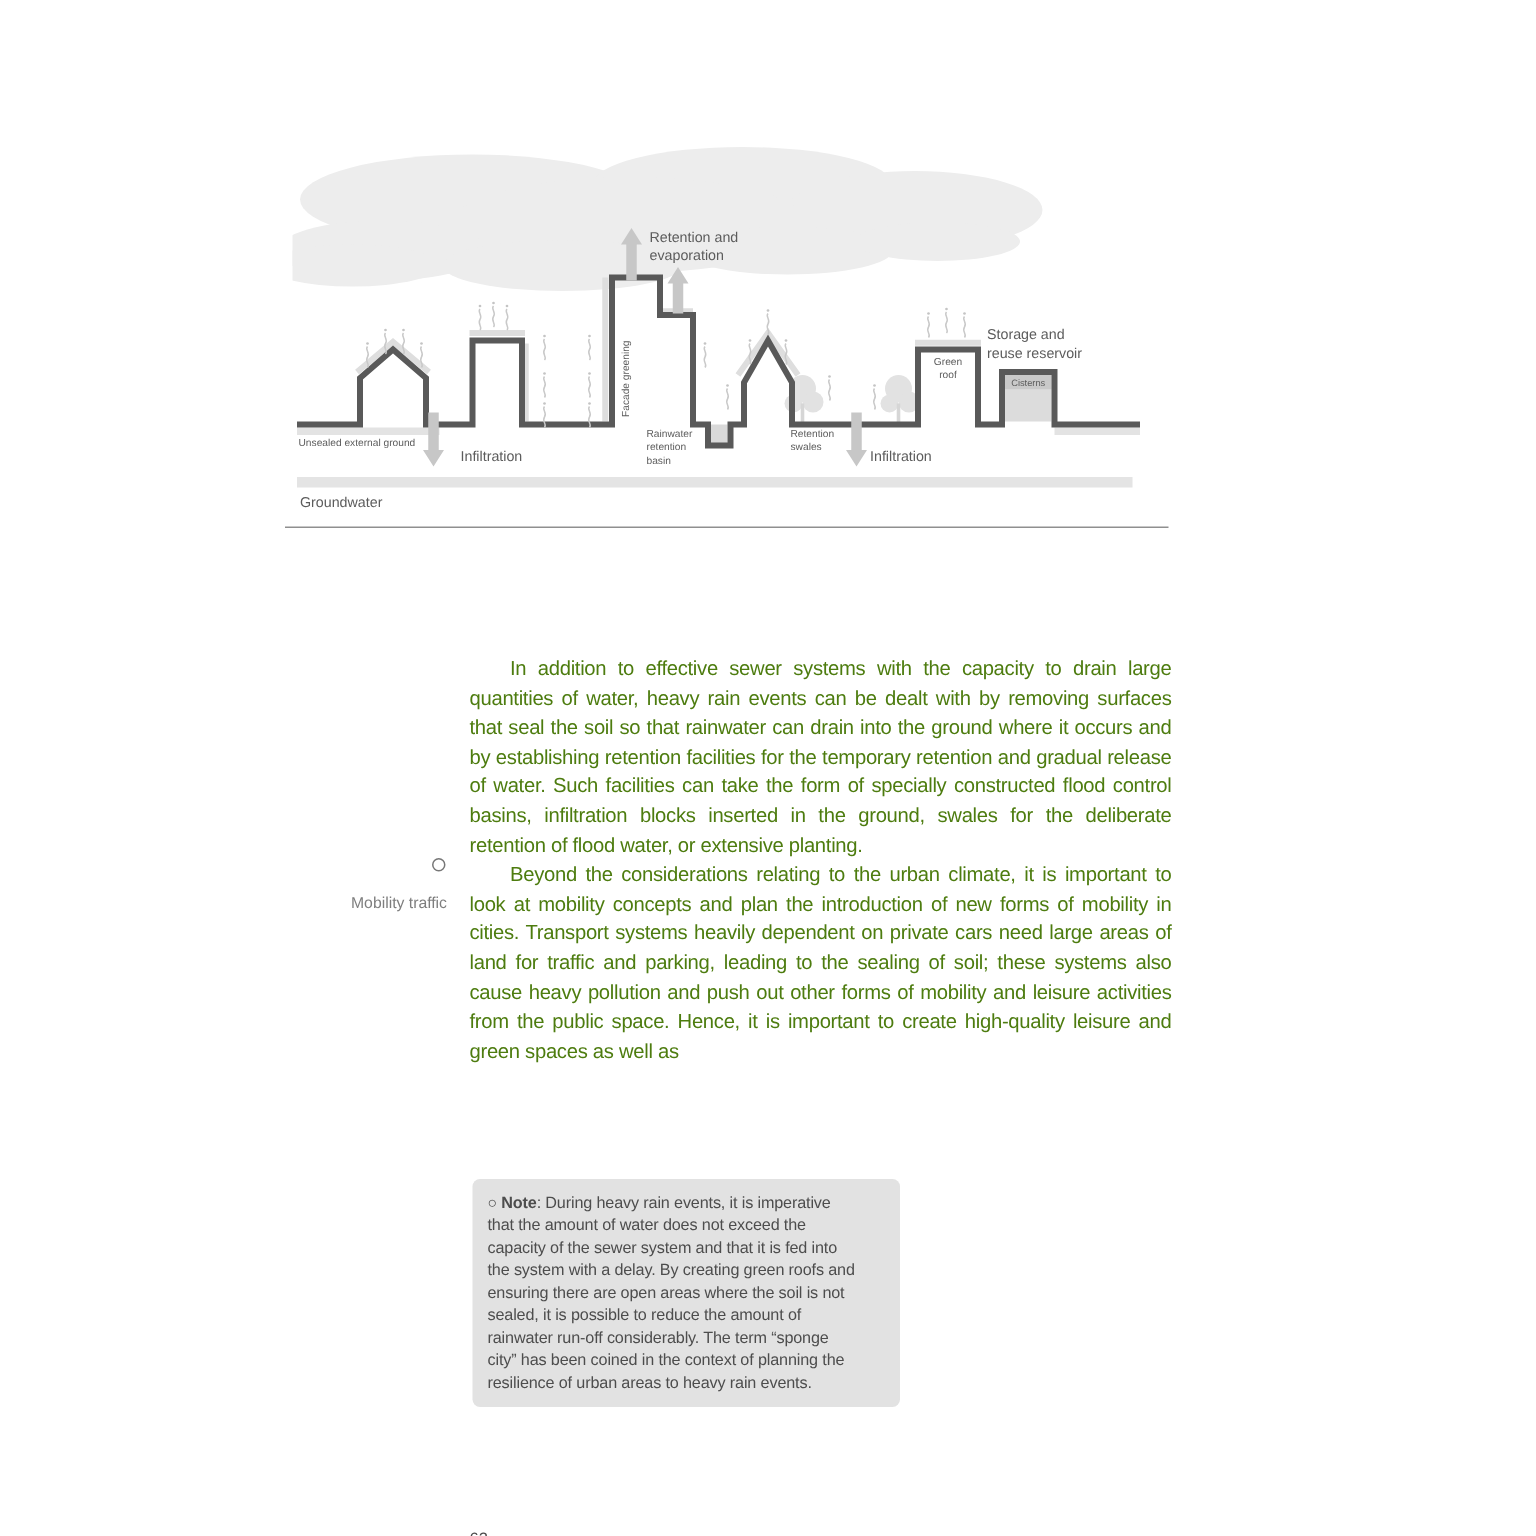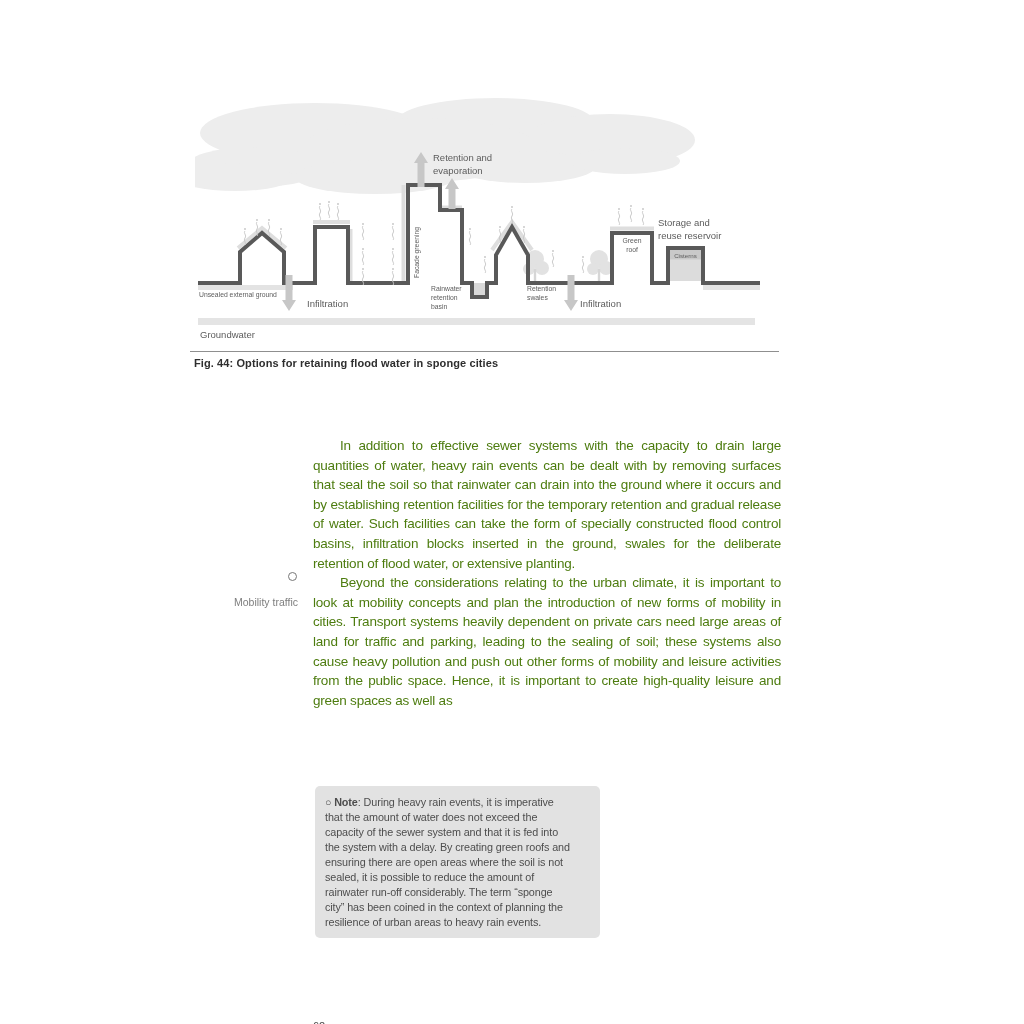--- a/index.html
+++ b/index.html
@@ -150,21 +150,20 @@
 
     <text class="lbl-md" x="463" y="131">Storage and</text>
     <text class="lbl-md" x="463" y="143.5">reuse reservoir</text>
 
     <text class="lbl-xs" x="490.5" y="162.5" text-anchor="middle" fill="#555">Cisterns</text>
 
     <text class="lbl-md" x="5" y="243">Groundwater</text>
   </svg>
 
   <div class="fig-rule"></div>
-  <div class="fig-caption">Fig. 44: Options for retaining flood water in sponge cities</div>
 
   <div class="circle-marker"></div>
   <div class="margin-label">Mobility traffic</div>
 
   <div class="body-text">
     <p>In addition to effective sewer systems with the capacity to drain large quantities of water, heavy rain events can be dealt with by removing sur­faces that seal the soil so that rainwater can drain into the ground where it occurs and by establishing retention facilities for the temporary reten­tion and gradual release of water. Such facilities can take the form of spe­cially constructed flood control basins, infiltration blocks inserted in the ground, swales for the deliberate retention of flood water, or extensive planting.</p>
     <p>Beyond the considerations relating to the urban climate, it is impor­tant to look at mobility concepts and plan the introduction of new forms of mobility in cities. Transport systems heavily dependent on private cars need large areas of land for traffic and parking, leading to the seal­ing of soil; these systems also cause heavy pollution and push out other forms of mobility and leisure activities from the public space. Hence, it is important to create high-quality leisure and green spaces as well as</p>
   </div>
 
   <div class="note-box">

